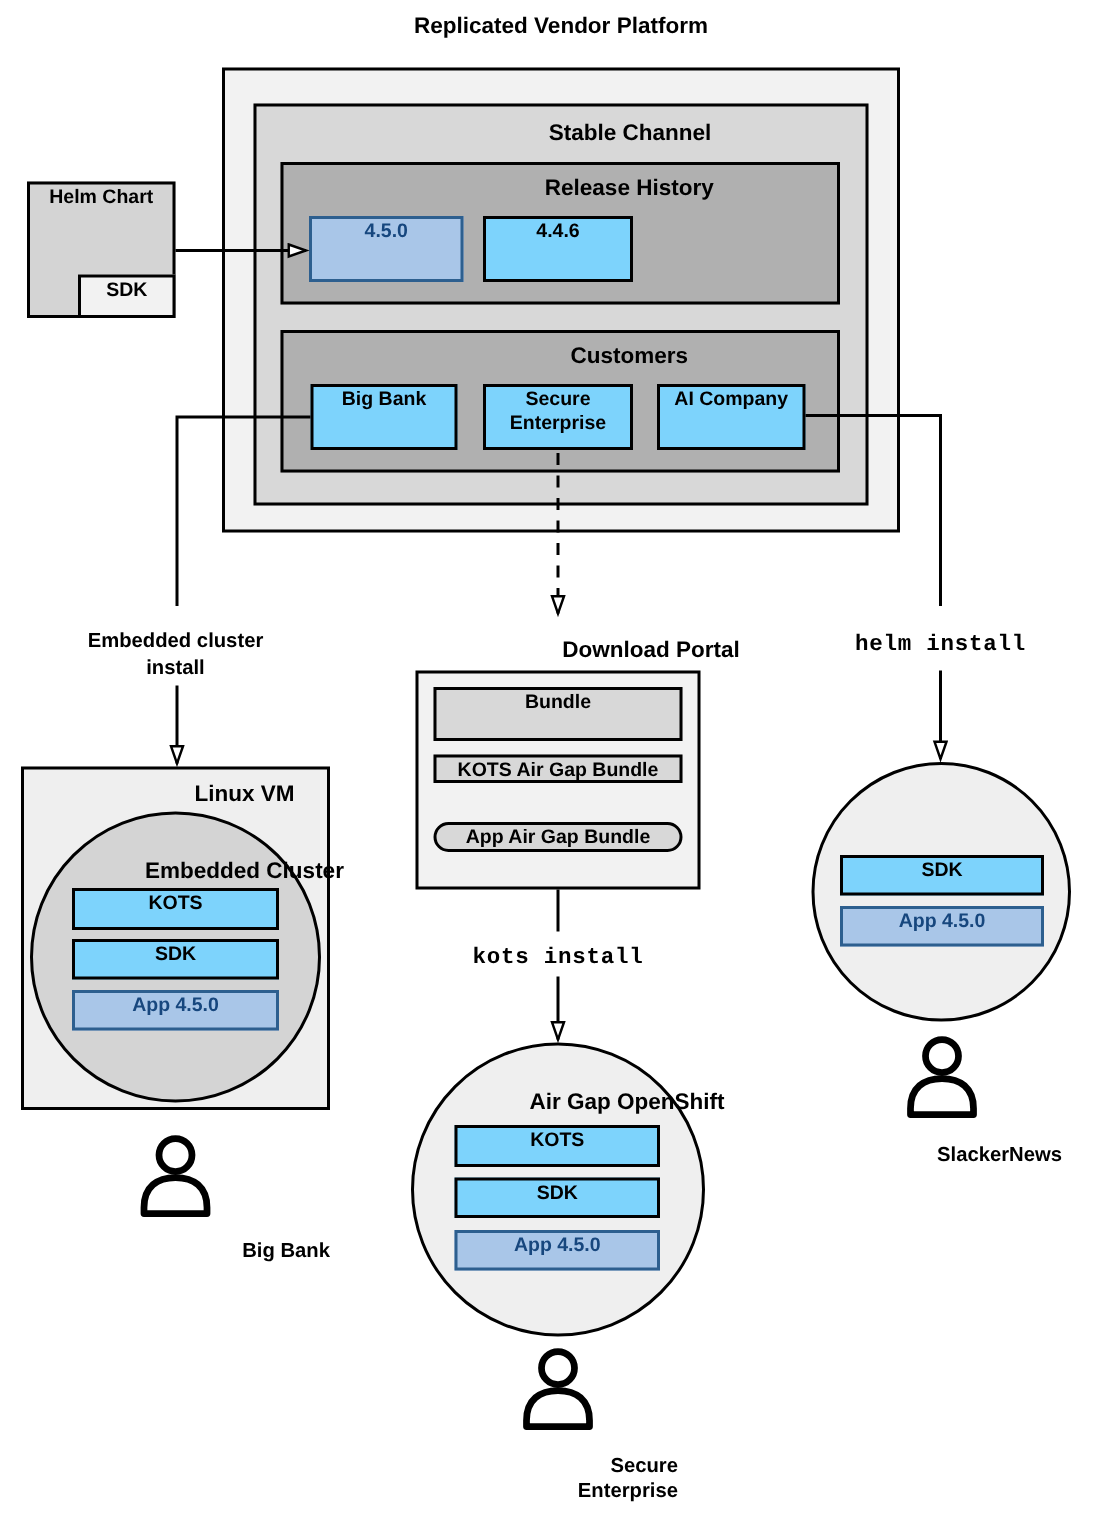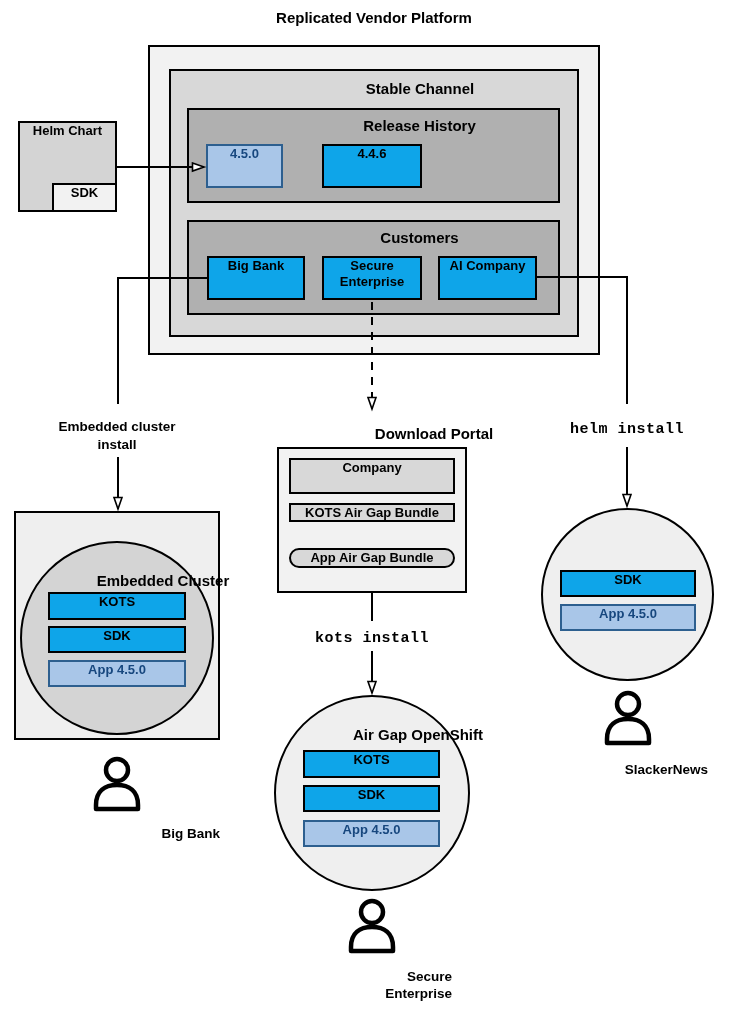--- a/index.html
+++ b/index.html
@@ -16,21 +16,21 @@
   .lbl { text-align:center; font-size:13px; line-height:1.3; }
   .t14 { font-size:15px;margin-left:46px; }
   .t15 { font-size:15px; }
   .pre { white-space:pre-line; }
   .circle { border-radius:50%; }
   .bg-outer   { background:#f2f2f2; }
   .bg-light   { background:#efefef; }
   .bg-channel { background:#d8d8d8; }
   .bg-section { background:#b0b0b0; }
   .bg-mid     { background:#d4d4d4; }
-  .bg-white   { background:#0ea5e9; }
+  .bg-white   { background:#7dd3fc; }
   .hl { background:#a9c6e8; border:2px solid #2d5f8f; color:#17477e; }
   .mono { font-family:"Liberation Mono","DejaVu Sans Mono",monospace; font-size:15px; letter-spacing:0.5px; }
   .overlay { position:absolute; left:0; top:0; pointer-events:none; }
   .conn { fill:none; stroke:#000; stroke-width:2; }
   .dashed { stroke-dasharray:8 7; }
   .person-label { text-align:right; font-size:13.5px; line-height:1.25; }
 </style>
 </head>
 <body>
 
@@ -38,54 +38,55 @@
 
   <div class="abs lbl t15" style="left:148px; top:8px; width:452px;">Replicated Vendor Platform</div>
 
   <div class="abs box bg-outer" style="left:148px; top:45px; width:452px; height:310px;"></div>
 
   <div class="abs box bg-channel" style="left:169px; top:69px; width:410px; height:268px;"></div>
   <div class="abs lbl t14" style="left:169px; top:79px; width:410px;">Stable Channel</div>
 
   <div class="abs box bg-section" style="left:187px; top:108px; width:373px; height:95px;"></div>
   <div class="abs lbl t14" style="left:187px; top:116px; width:373px;">Release History</div>
-  <div class="abs box hl" style="left:206px; top:144px; width:77px; height:44px;">4.5.0</div>
+  <div class="abs box hl" style="left:206px; top:144px; width:103px; height:44px;">4.5.0</div>
   <div class="abs box bg-white" style="left:322px; top:144px; width:100px; height:44px;">4.4.6</div>
 
   <div class="abs box bg-section" style="left:187px; top:220px; width:373px; height:95px;"></div>
   <div class="abs lbl t14" style="left:187px; top:228px; width:373px;">Customers</div>
   <div class="abs box bg-white" style="left:207px; top:256px; width:98px; height:44px;">Big Bank</div>
   <div class="abs box bg-white pre" style="left:322px; top:256px; width:100px; height:44px;">Secure
 Enterprise</div>
   <div class="abs box bg-white" style="left:438px; top:256px; width:99px; height:44px;">AI Company</div>
 
   <div class="abs box bg-mid" style="left:18px; top:121px; width:99px; height:91px;">
     <span>Helm Chart</span>
   </div>
   <div class="abs box bg-outer" style="left:52px; top:183px; width:65px; height:29px;">SDK</div>
 
   <div class="abs lbl pre" style="left:37px; top:418px; width:160px; font-size:13.5px;">Embedded cluster
 install</div>
 
   <div class="abs box bg-light" style="left:14px; top:511px; width:206px; height:229px;"></div>
+  <div class="abs lbl t14" style="left:14px; top:520px; width:206px;">Linux VM</div>
   <div class="abs box circle bg-mid" style="left:20px; top:541px; width:194px; height:194px;"></div>
   <div class="abs lbl t14" style="left:20px; top:571px; width:194px;">Embedded Cluster</div>
   <div class="abs box bg-white" style="left:48px; top:592px; width:138px; height:28px;">KOTS</div>
   <div class="abs box bg-white" style="left:48px; top:626px; width:138px; height:27px;">SDK</div>
   <div class="abs box hl" style="left:48px; top:660px; width:138px; height:27px;">App 4.5.0</div>
 
   <svg class="abs" style="left:88px; top:756px;" width="58" height="62" viewBox="0 0 58 62">
     <circle cx="29" cy="14" r="11" fill="none" stroke="#000" stroke-width="4.5"></circle>
     <path d="M8 53 L8 49 C8 35 17 29 29 29 C41 29 50 35 50 49 L50 53 Z" fill="none" stroke="#000" stroke-width="4.5" stroke-linejoin="round"></path>
   </svg>
   <div class="abs person-label" style="left:14px; top:826px; width:206px;">Big Bank</div>
 
   <div class="abs lbl t14" style="left:308px; top:424px; width:160px;">Download Portal</div>
   <div class="abs box bg-outer" style="left:277px; top:447px; width:190px; height:146px;"></div>
-  <div class="abs box bg-channel" style="left:289px; top:458px; width:166px; height:36px;">Company</div>
+  <div class="abs box bg-channel" style="left:289px; top:458px; width:166px; height:36px;">Bundle</div>
   <div class="abs box bg-channel" style="left:289px; top:503px; width:166px; height:19px;">KOTS Air Gap Bundle</div>
   <div class="abs box bg-channel" style="left:289px; top:548px; width:166px; height:20px;border-radius:11px;">App Air Gap Bundle</div>
 
   <div class="abs lbl mono" style="left:282px; top:629px; width:180px;">kots install</div>
 
   <div class="abs box circle bg-light" style="left:274px; top:695px; width:196px; height:196px;"></div>
   <div class="abs lbl t14" style="left:274px; top:725px; width:196px;">Air Gap OpenShift</div>
   <div class="abs box bg-white" style="left:303px; top:750px; width:137px; height:28px;">KOTS</div>
   <div class="abs box bg-white" style="left:303px; top:785px; width:137px; height:27px;">SDK</div>
   <div class="abs box hl" style="left:303px; top:820px; width:137px; height:27px;">App 4.5.0</div>

